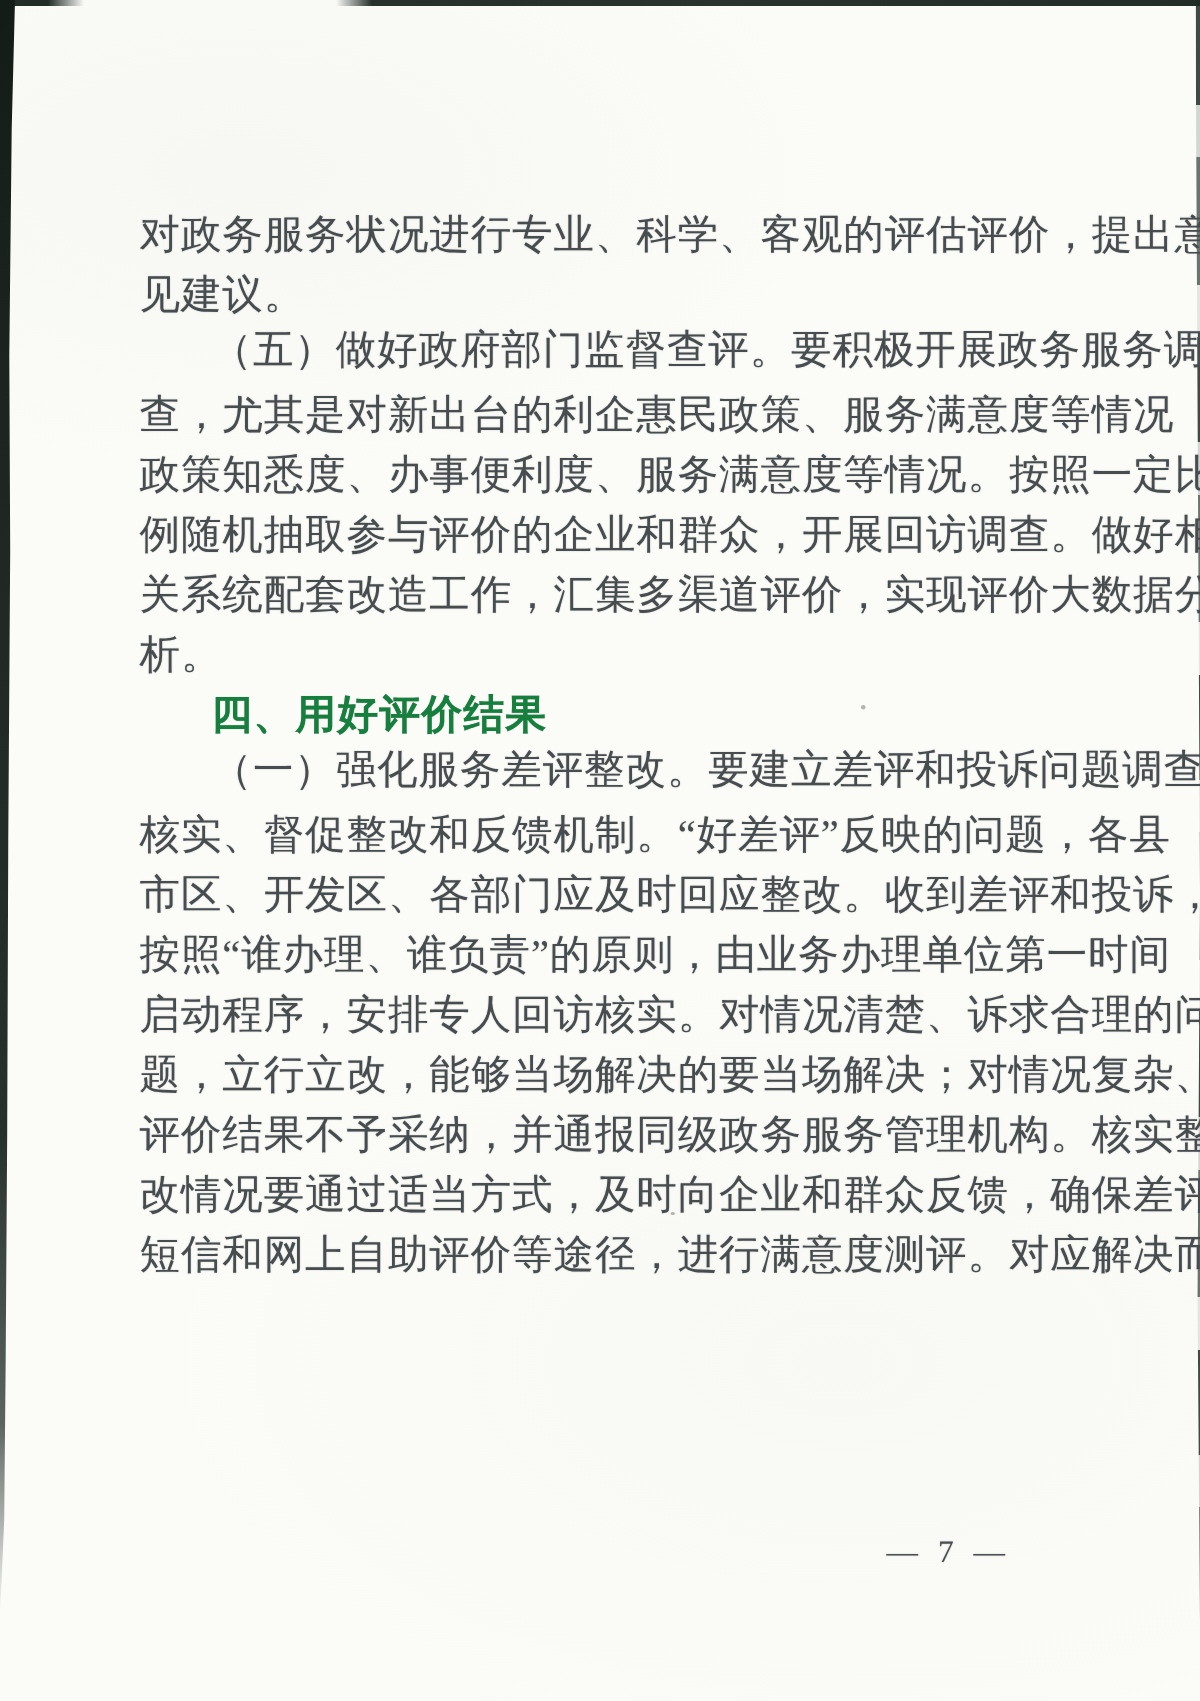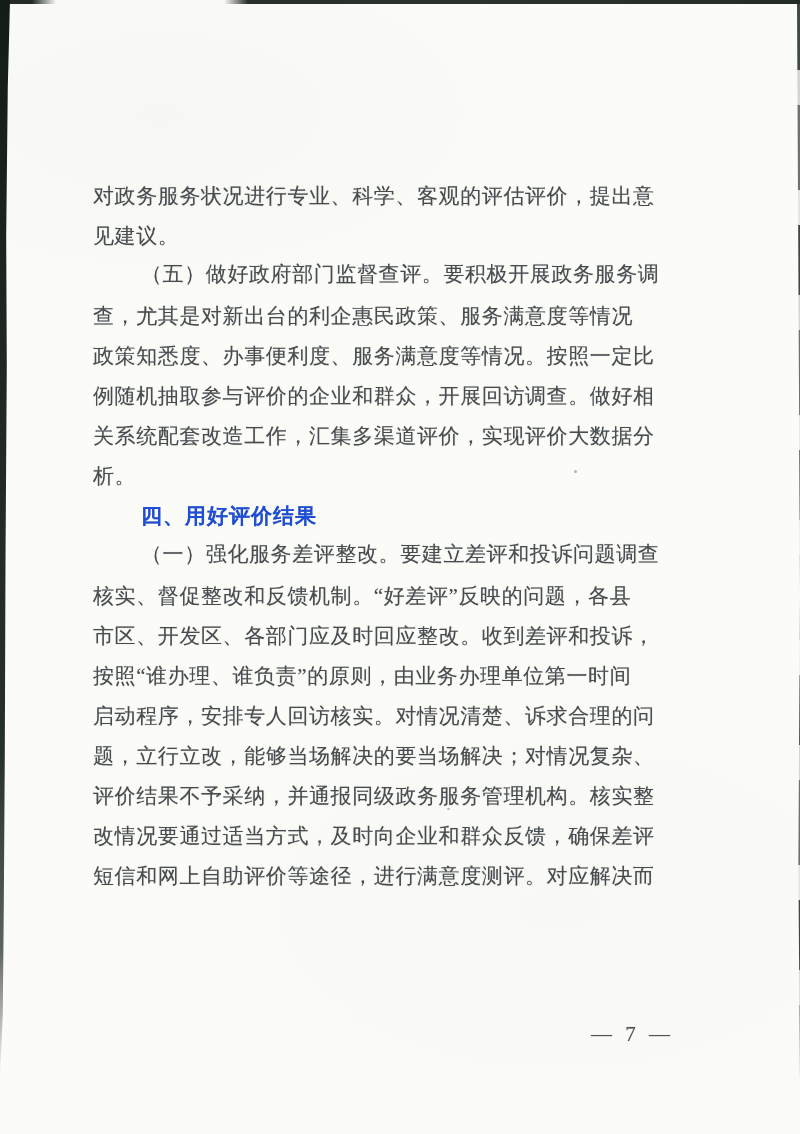--- a/index.html
+++ b/index.html
@@ -67,39 +67,38 @@
   .speck-1 { left: 574px; top: 470px; width: 3px; height: 3px; }
   .speck-2 { left: 447px; top: 808px; width: 3px; height: 2px; }
 
   
   .doc-body {
     position: absolute;
     left: 93px;
     top: 136px;
     width: 625px;
     color: #474c4f;
-    font-size: 21px;
+    font-size: 27px;
     letter-spacing: 0.6px;
     text-shadow: 0 0 1px rgba(71,76,79,0.35);
-    margin-top: 40px;
   }
   .line {
     height: 40px;
     line-height: 40px;
     white-space: nowrap;
   }
   .line.indent {
     padding-left: 48px;
     font-family: Liberation Mono, monospace;
   }
   .line.heading {
     padding-left: 48px;
     font-family: "Liberation Sans", sans-serif;
     font-weight: bold;
-    color: #1d4ed8;
+    color: #15803d;
     letter-spacing: 1px;
     text-shadow: 0 0 0.5px rgba(44,49,52,0.5);
   }
   .page-number {
     position: absolute;
     top: 1014px;
     right: 126px;
     height: 40px;
     line-height: 40px;
     font-size: 21px;

